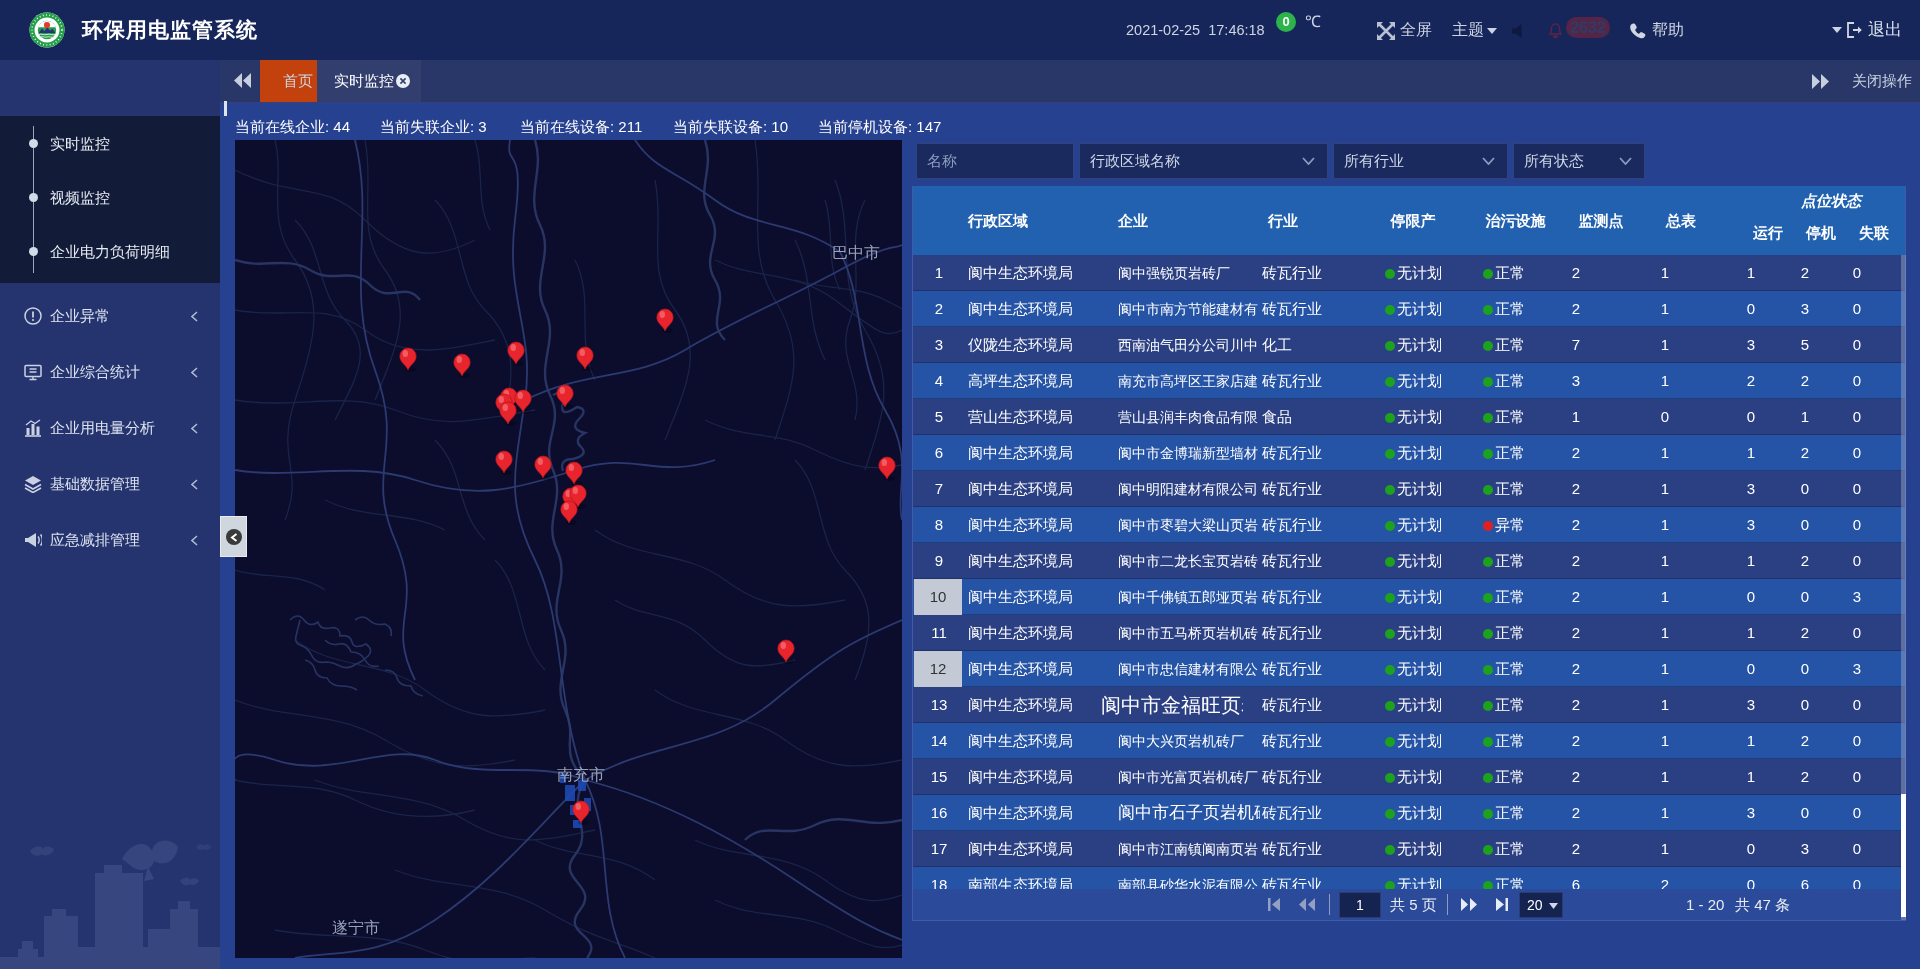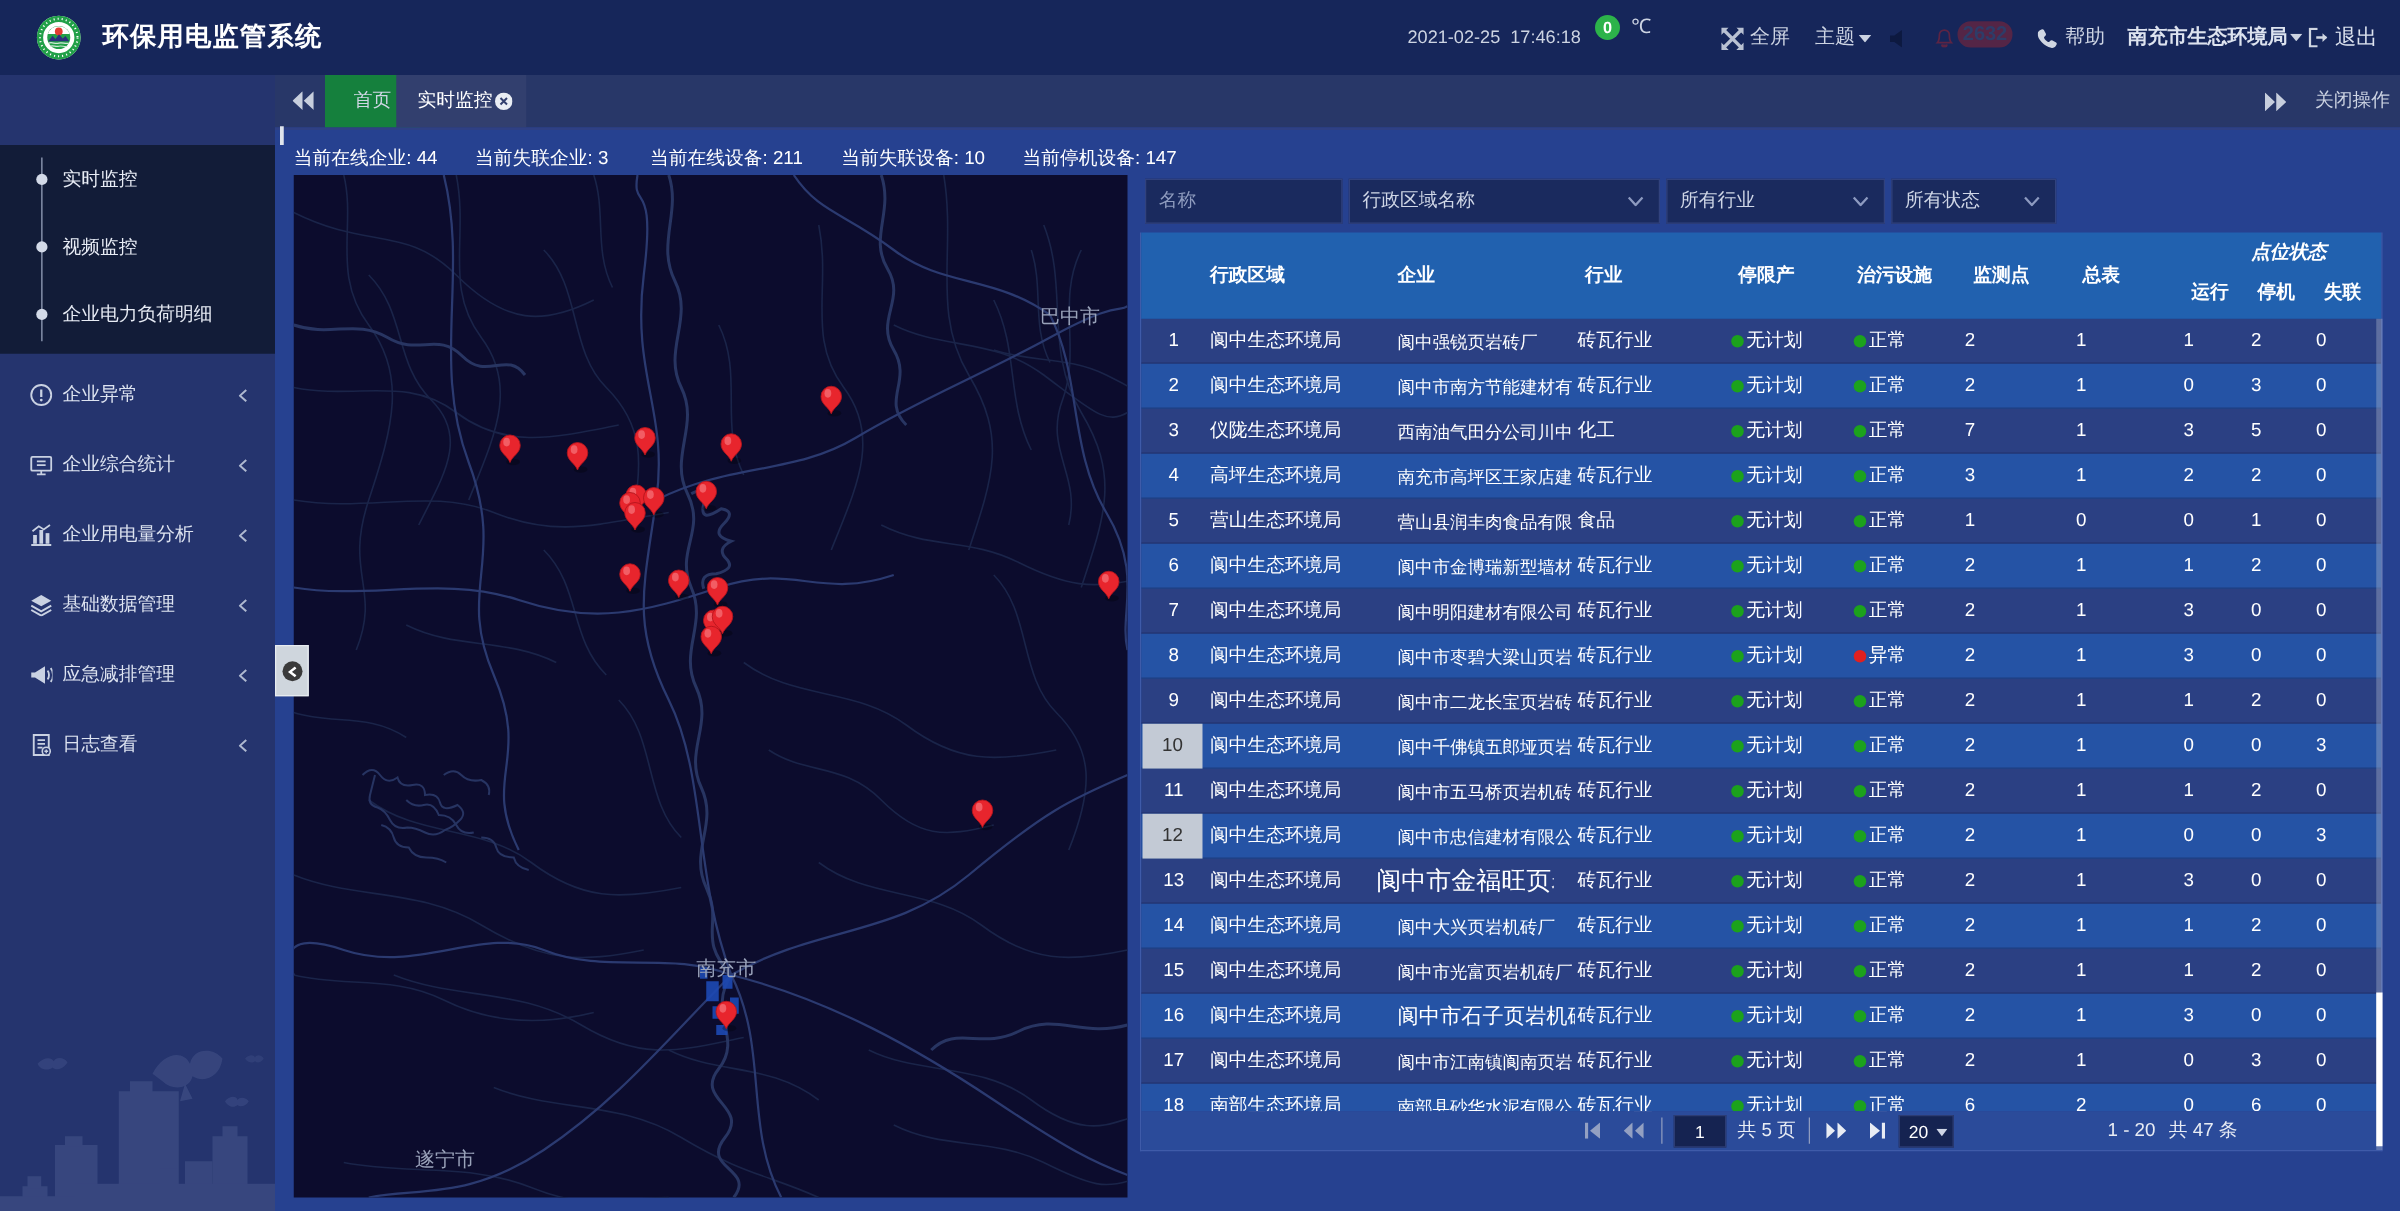--- a/index.html
+++ b/index.html
@@ -73,21 +73,20 @@
     </svg>
  <svg class="abs" style="left:1548px;top:22px" width="15" height="16" viewBox="0 0 15 16" fill="none" stroke="#5c2444" stroke-width="1.4">
   <path d="M2 12c1.5-1.5 1.5-4 1.5-6a4 4 0 0 1 8 0c0 2 0 4.5 1.5 6z"></path>
       <path d="M5.5 13.5a2 2 0 0 0 4 0" fill="#5c2444"></path>
  </svg>
  <div class="abs" style="left:1566px;top:17px;width:44px;height:21px;border-radius:10.5px;background:#542546;color:#2e3c68;font-size:16px;font-weight:bold;text-align:center;line-height:21px">2632</div>
  <svg class="abs" style="left:1630px;top:23px" width="16" height="16" viewBox="0 0 16 16">
       <path d="M3.2.6C4 .2 4.8.4 5.2 1.2l1.4 2.6c.3.6.2 1.3-.3 1.8l-1 .9c-.2.3.1 1.4 1.3 2.7 1.3 1.3 2.4 1.6 2.7 1.4l.9-1c.5-.5 1.2-.6 1.8-.3l2.6 1.4c.8.4 1 1.3.6 2l-.9 1.5c-.8 1-2.2 1.4-3.4 1C8 14.4 5.6 13 3.4 10.7 1.2 8.4 0 6 .2 3.7.3 2.4 1.2 1.3 3.2.6z" fill="#d0d6e2"></path>
     </svg>
  <div class="hnav" style="left:1652px">帮助</div>
- <div class="hnav" style="left:1702px;font-weight:bold;color:#dde3ef;font-size:16px">南充市生态环境局</div>
  <svg class="abs" style="left:1832px;top:27px" width="10" height="6" viewBox="0 0 10 6">
       <path d="M0 0l5 6 5-6z" fill="#ccd3e2"></path>
     </svg>
  <svg class="abs" style="left:1846px;top:22px" width="17" height="16" viewBox="0 0 17 16" fill="none" stroke="#d0d6e2" stroke-width="1.8">
   <path d="M8 1H2v14h6"></path>
       <path d="M7 8h8" stroke-width="2"></path>
       <path d="M12 4.5L15.8 8 12 11.5" fill="#d0d6e2" stroke="none"></path>
  </svg>
  <div class="hnav" style="left:1868px;font-size:17px;color:#dde3ef">退出</div>
 </div>
@@ -148,32 +147,20 @@
         <path d="M6 1L1 5.5 6 10"></path>
       </svg>
     </div>
 <div class="menuitem" style="top:452px">
       <svg class="ic" width="18" height="18" viewBox="0 0 18 18">
         <path d="M1 7h3l8-5v14l-8-5H1z" fill="#c9d1e2"></path>
         <path d="M14 5.5c1.6 1.6 1.6 5.4 0 7" stroke="#c9d1e2" stroke-width="1.5" fill="none"></path>
         <path d="M16.5 3.5c2.6 2.6 2.6 8.4 0 11" stroke="#c9d1e2" stroke-width="1.5" fill="none"></path>
       </svg>
       <span class="txt">应急减排管理</span>
-      <svg class="ch" width="7" height="11" viewBox="0 0 7 11" fill="none" stroke="#aeb8cf" stroke-width="1.6">
-        <path d="M6 1L1 5.5 6 10"></path>
-      </svg>
-    </div>
-<div class="menuitem" style="top:508px">
-      <svg class="ic" width="18" height="18" viewBox="0 0 18 18">
-        <path d="M3 1h12v16H3z" fill="none" stroke="#c9d1e2" stroke-width="1.5"></path>
-        <path d="M6 5h6M6 8h6M6 11h4" stroke="#c9d1e2" stroke-width="1.4"></path>
-        <circle cx="13" cy="14" r="3.2" fill="#25346e" stroke="#c9d1e2" stroke-width="1.3"></circle>
-        <path d="M13 12.5v3M11.5 14h3" stroke="#c9d1e2" stroke-width="1.1"></path>
-      </svg>
-      <span class="txt">日志查看</span>
       <svg class="ch" width="7" height="11" viewBox="0 0 7 11" fill="none" stroke="#aeb8cf" stroke-width="1.6">
         <path d="M6 1L1 5.5 6 10"></path>
       </svg>
     </div>
  <svg class="abs" style="left:0;top:729px" width="220" height="180" viewBox="0 0 220 180" fill="#47568c" opacity="0.75">
   <g opacity="0.75">
   <rect x="18" y="160" width="20" height="20"></rect>
         <rect x="22" y="152" width="11" height="10"></rect>
   <rect x="44" y="127" width="34" height="53"></rect>
         <rect x="52" y="120" width="14" height="8"></rect>
@@ -191,21 +178,21 @@
   <path d="M180 92c3-4 9-5 10-1 2-3 7-2 9 1-2 4-7 5-9 3-3 3-8 1-10-3z" opacity="0.8"></path>
   <path d="M196 58c2-3 7-4 8-1 1-3 6-2 7 1-2 3-5 4-7 2-2 2-6 1-8-2z" opacity="0.6"></path>
   </g>
  </svg>
 </div>
 
 <div id="tabbar">
  <svg class="abs" style="left:14px;top:13px" width="17" height="15" viewBox="0 0 17 15" fill="#c7cedd">
       <path d="M8 0v15L0 7.5zM17 0v15L9 7.5z"></path>
     </svg>
- <div class="abs" style="left:40px;top:0;width:76px;height:42px;background:#15803d;color:#cfd6e4;font-size:15px;text-align:center;line-height:42px">首页</div>
+ <div class="abs" style="left:40px;top:0;width:76px;height:42px;background:#c2410c;color:#cfd6e4;font-size:15px;text-align:center;line-height:42px">首页</div>
  <div class="abs" style="left:97px;top:0;width:104px;height:42px;background:#323f6e;color:#fff;font-size:15px;line-height:42px"><span style="margin-left:17px">实时监控</span>
   <svg class="abs" style="left:79px;top:14px" width="14" height="14" viewBox="0 0 14 14">
         <circle cx="7" cy="7" r="7" fill="#e9edf4"></circle>
         <path d="M4.4 4.4l5.2 5.2M9.6 4.4L4.4 9.6" stroke="#323f6e" stroke-width="1.6"></path>
       </svg>
  </div>
  <svg class="abs" style="left:1592px;top:14px" width="17" height="15" viewBox="0 0 17 15" fill="#c7cedd">
       <path d="M0 0l8 7.5L0 15zM9 0l8 7.5L9 15z"></path>
     </svg>
  <div class="abs" style="left:1632px;top:0;color:#ccd3e2;font-size:15px;line-height:42px">关闭操作</div>

